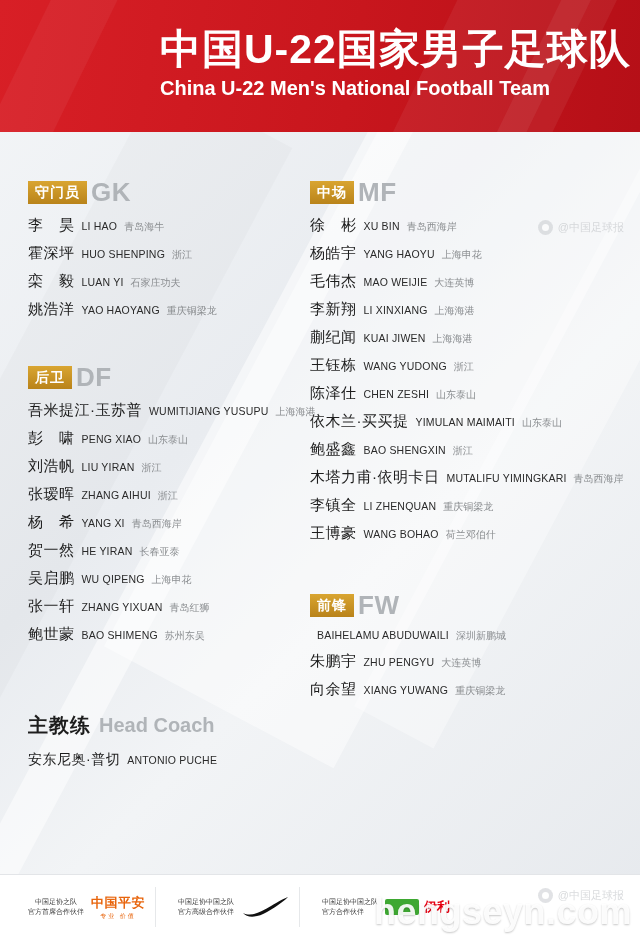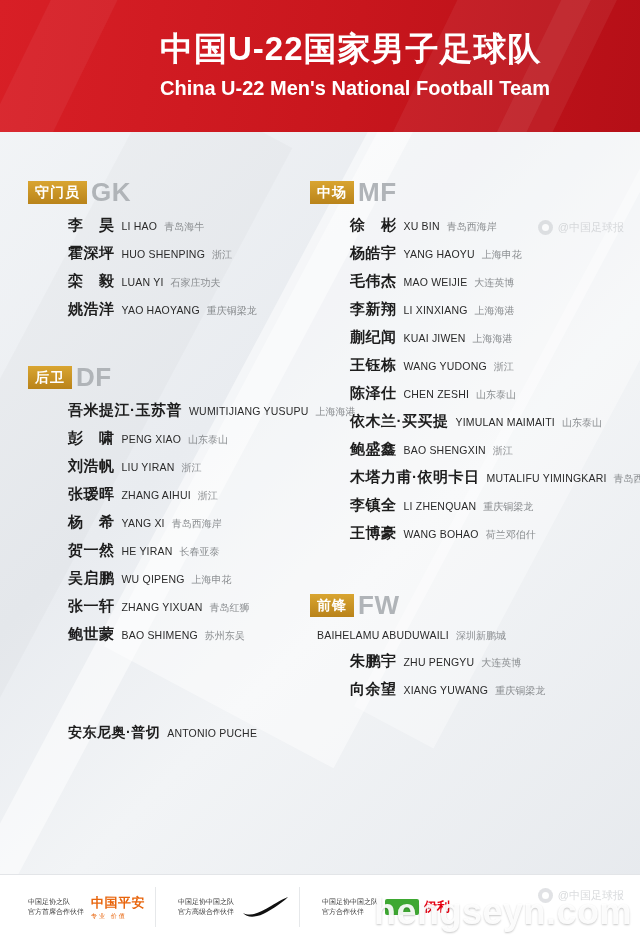--- a/index.html
+++ b/index.html
@@ -52,21 +52,21 @@
     position: absolute;
     left: 80px; top: 22px;
     width: 66px; height: 88px;
   }
   .crest svg { display:block; }
   .title-block {
     position: absolute;
     left: 160px; top: 28px;
   }
   .title-cn {
-    font-size: 33px;
+    font-size: 41px;
     font-weight: bold;
     color: #ffffff;
     letter-spacing: 1px;
     line-height: 42px;
     white-space: nowrap;
   }
   .title-en {
     font-size: 20px;
     font-weight: bold;
     color: #ffffff;
@@ -107,23 +107,22 @@
   }
   .player {
     display: flex;
     align-items: baseline;
     margin-bottom: 9px;
     white-space: nowrap;
   }
   .p-cn {
     font-size: 15px;
     color: #1d1d1d;
-    font-weight: bold;
+    font-weight: normal;
     letter-spacing: 0.5px;
-    margin-left: 40px;
   }
   .p-en {
     font-size: 10.5px;
     color: #2a2a2a;
     margin-left: 7px;
     letter-spacing: 0.2px;
   }
   .p-club {
     font-size: 10px;
     color: #8a8d90;
@@ -437,34 +436,38 @@
       </div>
       <div class="player">
         <span class="p-cn">向余望</span>
         <span class="p-en">XIANG YUWANG</span>
         <span class="p-club">重庆铜梁龙</span>
       </div>
     </div>
   </div>
 
   <div class="coach">
+    <div class="coach-head">
+      <span class="coach-cn">主教练</span>
+      <span class="coach-en">Head Coach</span>
+    </div>
     <div class="coach-name">
       <span class="p-cn">安东尼奥·普切</span>
       <span class="p-en">ANTONIO PUCHE</span>
     </div>
   </div>
 
   <div class="wm2">
     <div class="wm-eye"></div>
     <div class="wm-text">@中国足球报</div>
   </div>
   <div class="site-wm">hengseyn.com</div>
 
   <div class="footer">
-    <div class="sponsor" style="margin-left:18px;">
+    <div class="sponsor" style="margin-left:18px;text-align:center;">
       <div class="sp-lbl">
         <span>中国足协之队</span><br>
         <span>官方首席合作伙伴</span>
       </div>
       <div class="sp-mark">
         <div>
           <span class="pingan-cn">中国平安</span>
           <span class="pingan-sub">专业  价值</span>
         </div>
       </div>

